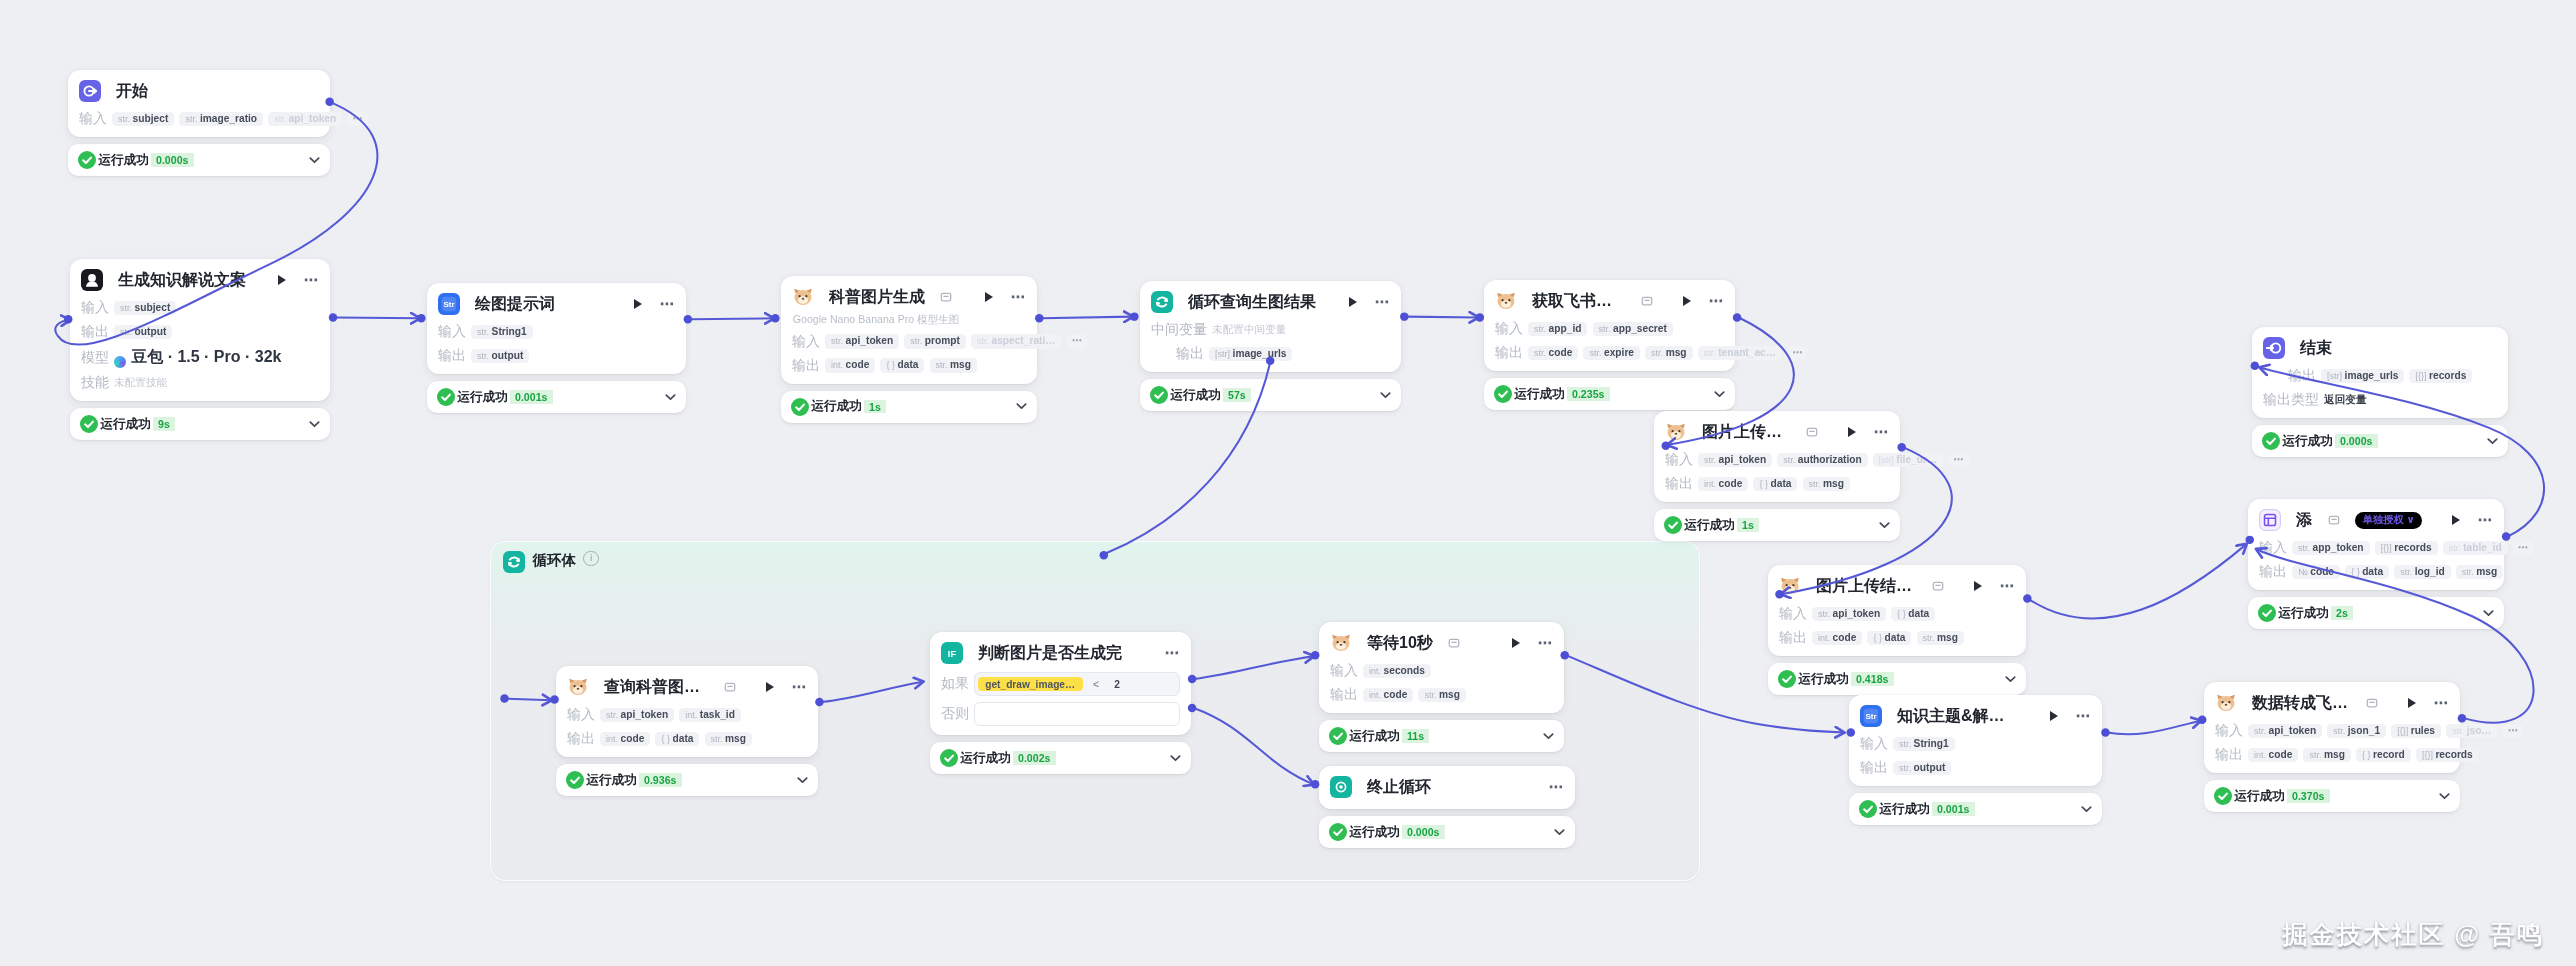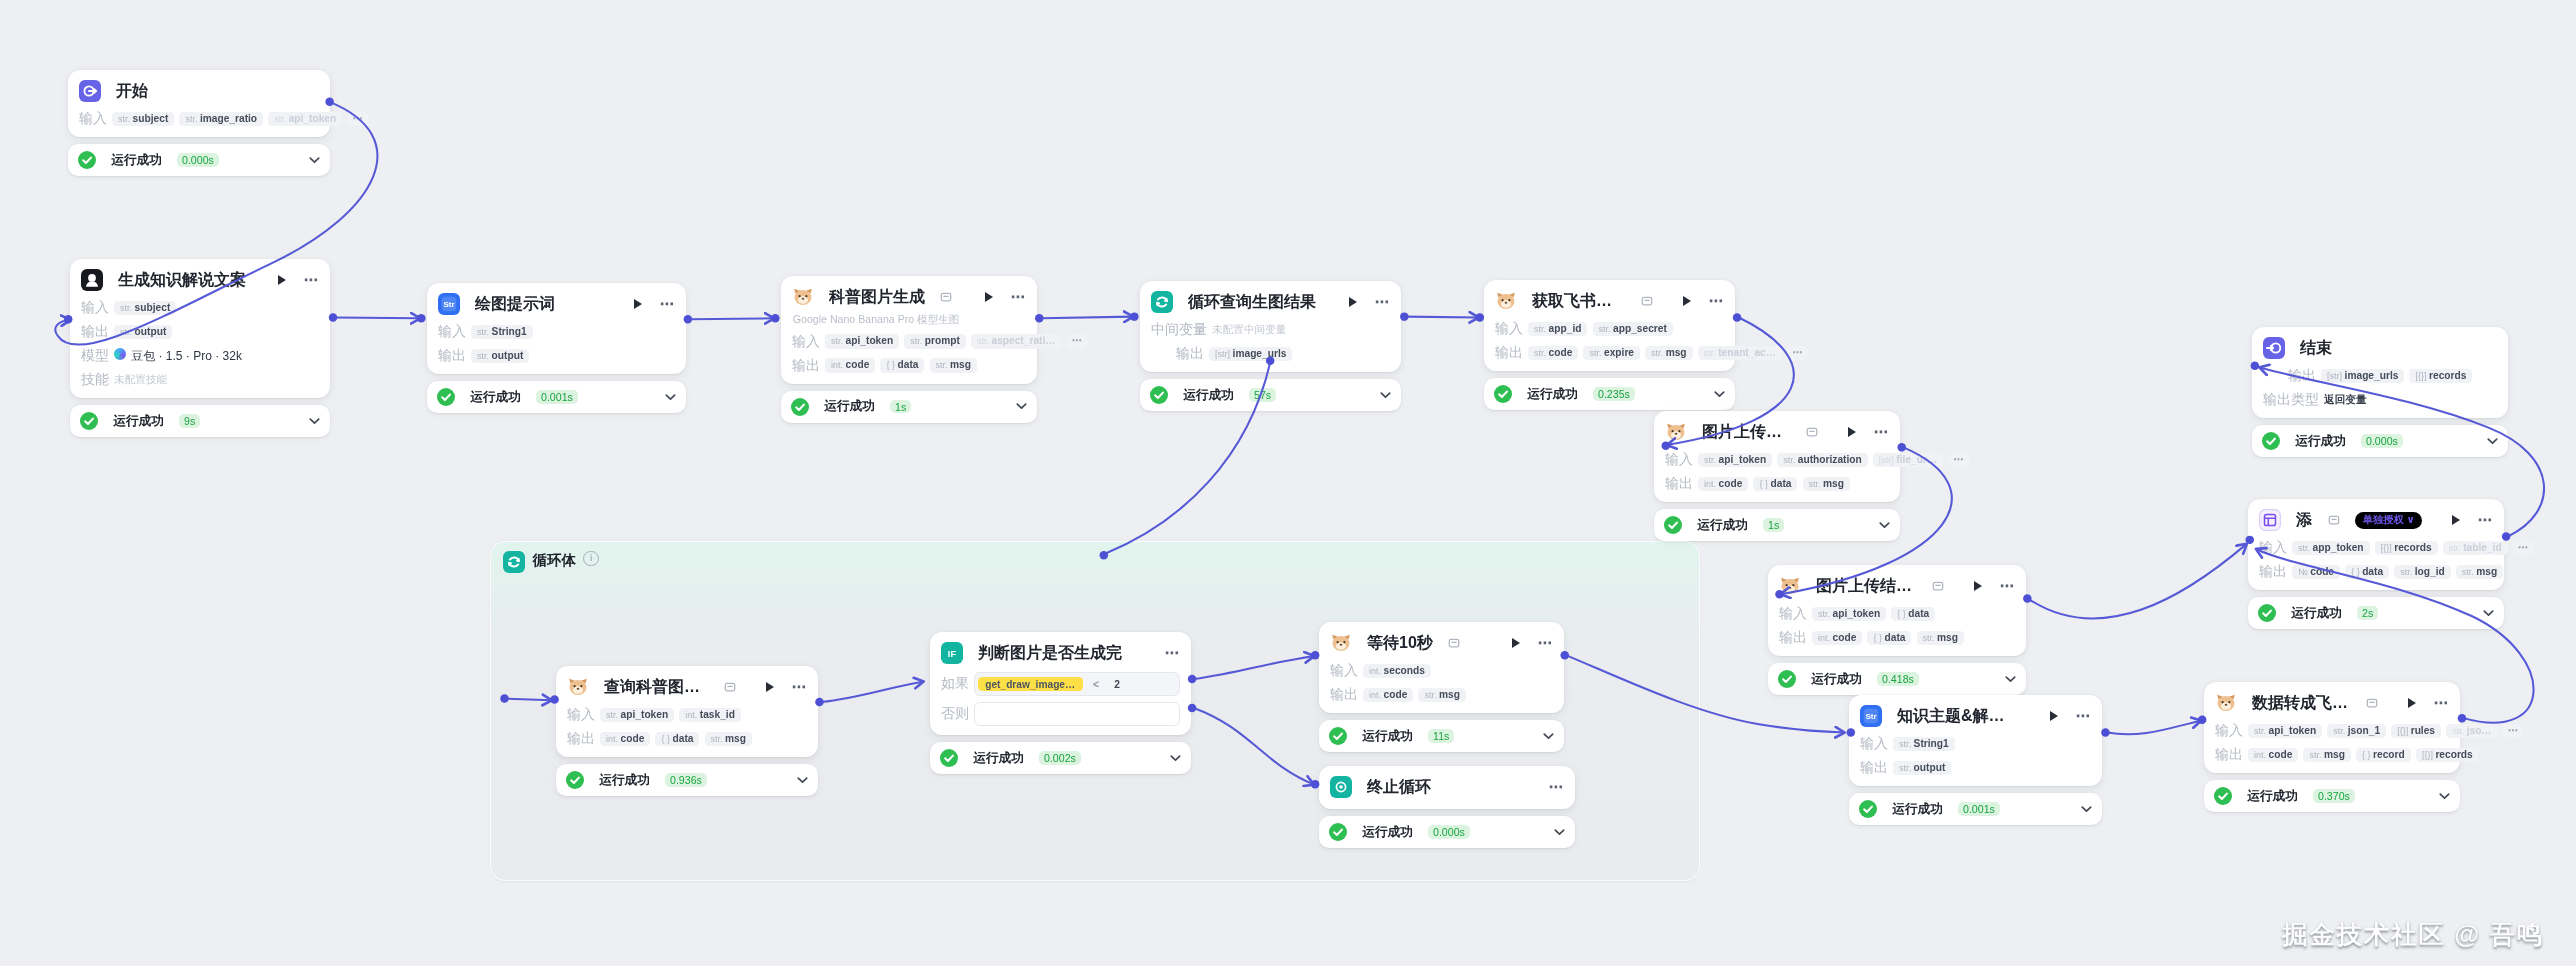--- a/index.html
+++ b/index.html
@@ -30,26 +30,26 @@
   .alignlab .rlabel{min-width:53px;text-align:right;}
   .tag{display:inline-flex;align-items:baseline;background:#f1f2f6;border-radius:4.2px;padding:0.8px 6px;
        font-size:10.2px;line-height:12.7px;white-space:nowrap;}
   .tag .tp{color:#aeb4bf;font-size:9px;margin-right:2.5px;}
   .tag .tv{color:#454c5a;font-weight:700;}
   .tag.faded .tp{color:#d4d8e0;}
   .tag.faded .tv{color:#c9cfd9;}
   .tag.moretag{color:#9aa1ad;font-weight:700;padding:0.8px 5.1px;}
   .mutedtext{color:#c2c7d1;font-size:10.6px;}
   .plaintext{color:#3a414d;font-size:10.6px;font-weight:700;}
-  .modeltxt{color:#2e3542;font-size:12px;font-weight:400;display:flex;align-items:flex-start;gap:5.1px;}
+  .modeltxt{color:#2e3542;font-size:16px;font-weight:700;display:flex;align-items:flex-end;gap:5.1px;}
   .mdot{width:12px;height:12px;border-radius:50%;background:conic-gradient(#47a7f5,#7a5cf0,#2bd3c5,#47a7f5);}
-  .status{margin-top:6.8px;background:#fff;border-radius:10.2px;height:32px;display:flex;align-items:center;gap:15px;
+  .status{margin-top:6.8px;background:#fff;border-radius:10.2px;height:32px;display:flex;align-items:center;gap:2px;
           padding:0 10.2px;box-shadow:0 0.8px 1.7px rgba(25,28,35,.07),0 1.7px 6.8px rgba(25,28,35,.05);cursor:pointer;}
   .stext{font-size:12.7px;font-weight:700;color:#1e232c;}
-  .stime{background:#dcf4df;color:#17a441;font-size:10.6px;font-weight:400;border-radius:5px;padding:0.8px 5.1px;}
+  .stime{background:#dcf4df;color:#17a441;font-size:10.6px;font-weight:700;border-radius:0;padding:0.8px 5.1px;}
   .chev{margin-left:auto;display:flex;cursor:pointer;}
   .crow{display:flex;align-items:center;margin-top:6px;gap:5.1px;}
   .crow .rlabel{min-width:22px;}
   .cbox{flex:1;display:flex;align-items:center;border:0.8px solid #e4e7ed;background:#f4f5f8;border-radius:6px;
         height:22px;padding:0 2.5px;font-size:10.2px;}
   .cbox.empty{background:#fff;}
   .cseg{background:#fde047;border-radius:4.2px;padding:1.7px 7.6px;color:#4d5563;font-weight:700;white-space:nowrap;}
   .cop{color:#8b93a1;margin:0 10.2px;font-weight:700;}
   .cval{color:#3f4653;font-weight:700;margin-left:5.1px;}
   .edges{position:absolute;left:0;top:0;z-index:40;pointer-events:none;}

